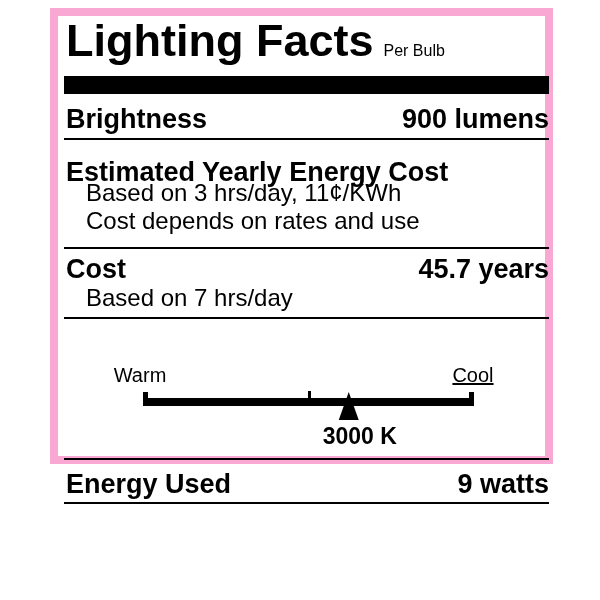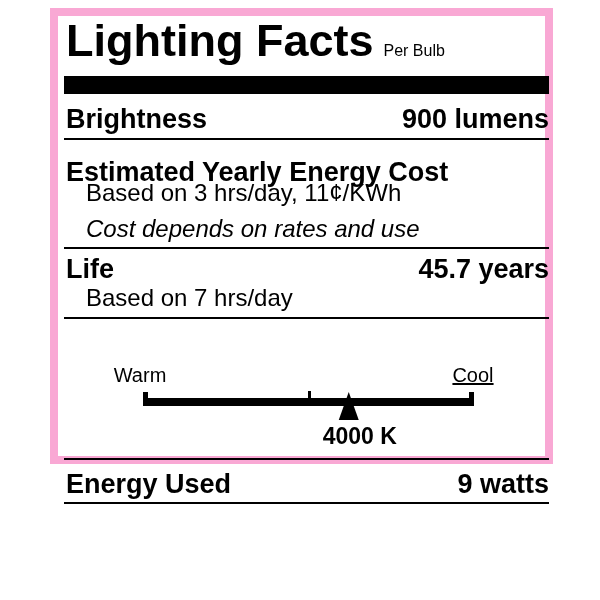--- a/index.html
+++ b/index.html
@@ -77,21 +77,21 @@
   }
   .heading-light-appearance { top: 311px; }
   .note {
     position: absolute;
     left: 28px;
     font-size: 24px;
     line-height: 26px;
     white-space: nowrap;
   }
   .note-energy-basis      { top: 164px; }
-  .note-energy-disclaimer { top: 200px; font-style: italic; }
+  .note-energy-disclaimer { top: 192px; }
   .note-life-basis        { top: 269px; }
   .rule {
     position: absolute;
     left: 6px;
     width: 485px;
     height: 2px;
     background: #000000;
   }
   .rule-1 { top: 122px; }
   .rule-2 { top: 231px; }
@@ -145,40 +145,40 @@
 
   <div class="row row-energy-cost">
     <span class="row-label">Estimated Yearly Energy Cost</span>
   </div>
   <div class="note note-energy-basis">Based on 3 hrs/day, 11¢/KWh</div>
   <div class="note note-energy-disclaimer">Cost depends on rates and use</div>
 
   <div class="rule rule-2"></div>
 
   <div class="row row-life">
-    <span class="row-label">Life</span>
+    <span class="row-label">Cost</span>
     <span class="row-value">45.7 years</span>
   </div>
   <div class="note note-life-basis">Based on 7 hrs/day</div>
 
   <div class="rule rule-3"></div>
 
 
   <span class="scale-end-label warm">Warm</span>
   <span class="scale-end-label cool">Cool</span>
 
   <svg class="temperature-scale" width="485" height="32" viewBox="0 0 485 32">
     <rect x="82" y="9" width="328" height="8" fill="#000000"></rect>
     <rect x="79" y="3" width="5" height="14" fill="#000000"></rect>
     <rect x="405" y="3" width="5" height="14" fill="#000000"></rect>
     <rect x="244" y="2" width="3" height="15" fill="#000000"></rect>
     <polygon points="10,0 20,28 0,28" fill="#000000" transform="translate(274.74,3)"></polygon>
   </svg>
 
-  <div class="temp-value" style="left: 301.74px;">4000 K</div>
+  <div class="temp-value" style="left: 301.74px;">3000 K</div>
 
   <div class="rule rule-4"></div>
 
   <div class="row row-energy-used">
     <span class="row-label">Energy Used</span>
     <span class="row-value">9 watts</span>
   </div>
 
   <div class="rule rule-5"></div>
 

